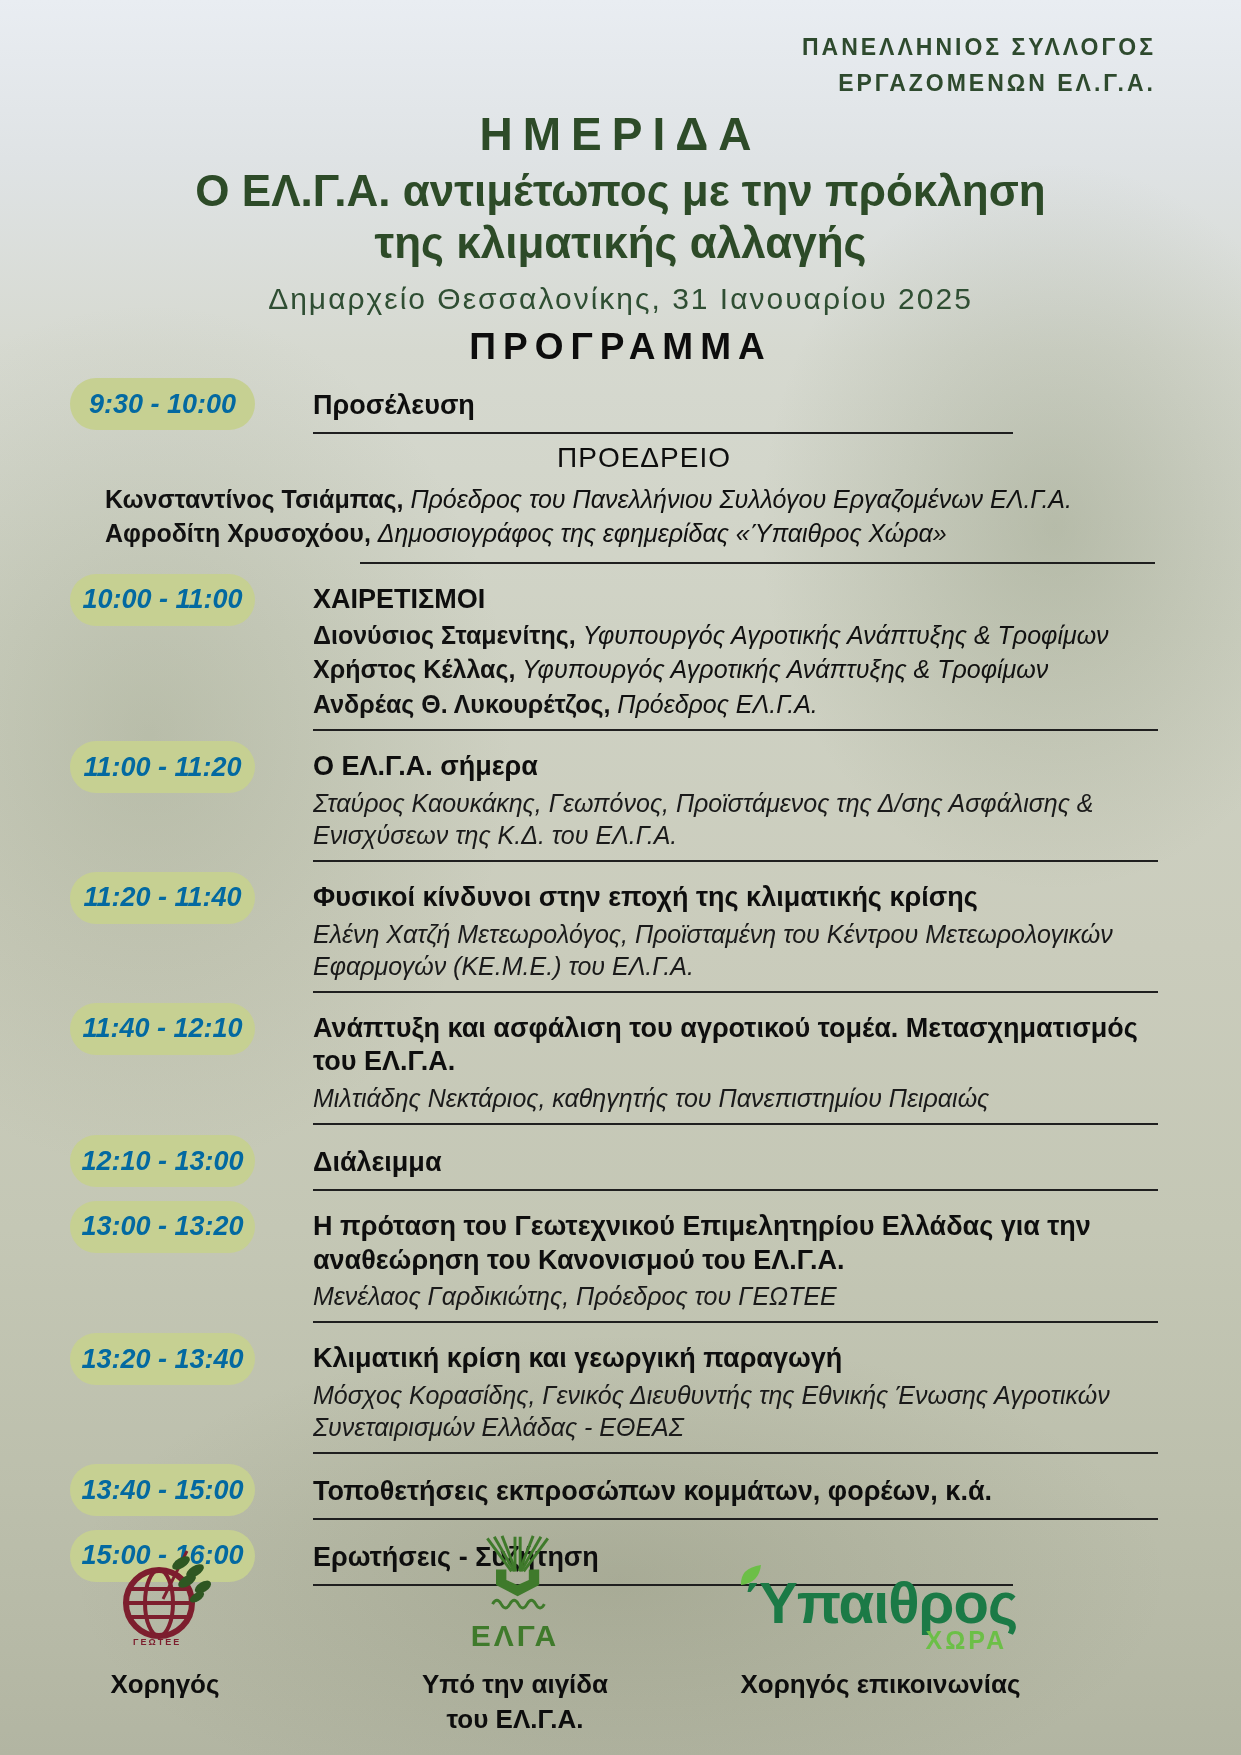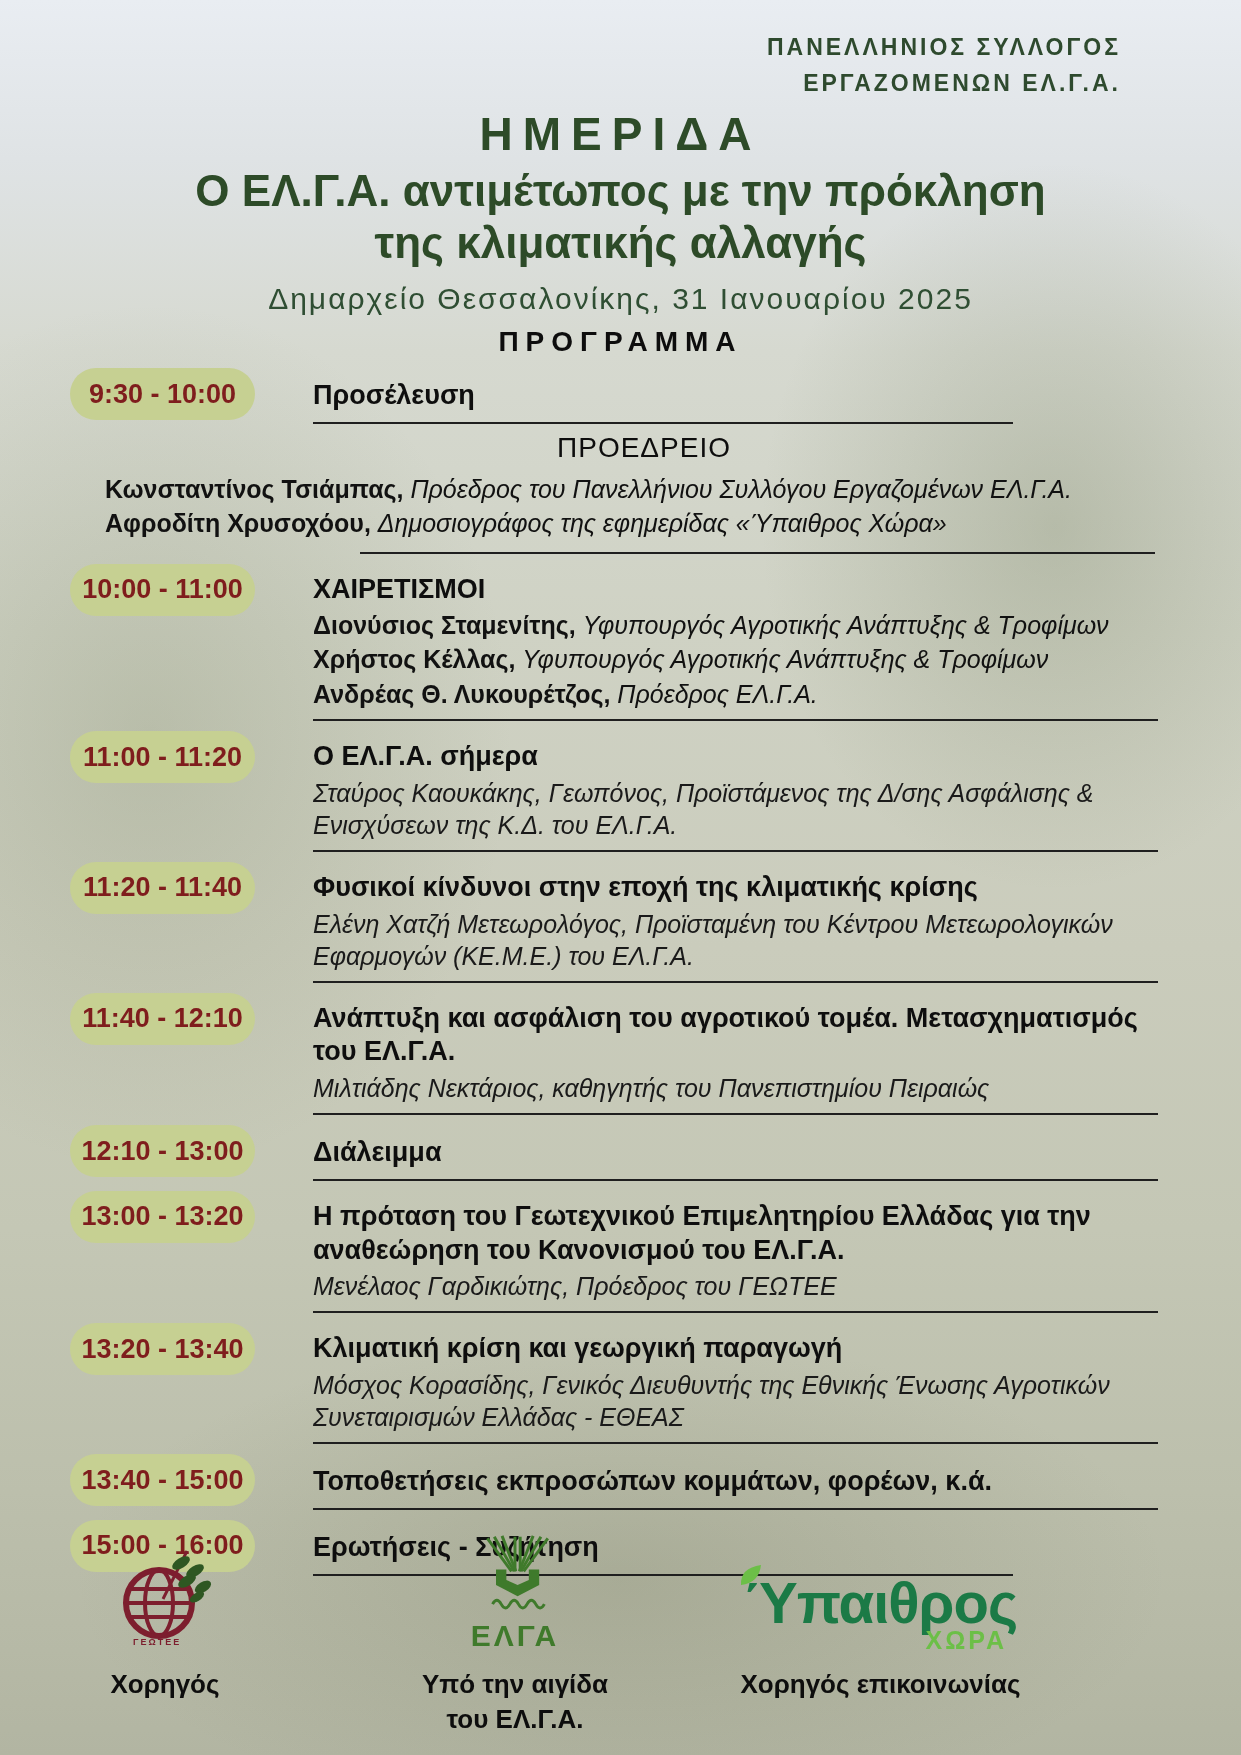--- a/index.html
+++ b/index.html
@@ -15,21 +15,21 @@
       radial-gradient(ellipse 420px 520px at 85% 30%, rgba(118,128,96,0.30), transparent 70%),
       radial-gradient(ellipse 520px 620px at 12% 42%, rgba(124,134,100,0.26), transparent 70%),
       radial-gradient(ellipse 760px 340px at 50% 90%, rgba(108,112,84,0.22), transparent 72%),
       linear-gradient(180deg,#e9edf2 0%,#dfe3e5 9%,#d6d9d0 20%,#cfd2c4 36%,#caccbc 54%,#c4c7b5 70%,#bcbfac 85%,#b2b5a2 100%);
     box-sizing:border-box;
     padding-top:30px;
   }
   
   .org{
     text-align:right;
-    padding-right:120px;
+    padding-right:85px;
     font-size:23px;font-weight:bold;
     letter-spacing:3px;
     color:#2e4a2e;
     line-height:1.55;
   }
   .kicker{
     margin-top:6px;
     text-align:center;
     font-size:46px;font-weight:bold;
     letter-spacing:10px;
@@ -46,33 +46,33 @@
     margin-top:10px;
     text-align:center;
     font-size:30px;font-weight:500;
     letter-spacing:2px;
     color:#2f4e33;
     line-height:1.3;
   }
   .program-heading{
     margin-top:8px;
     text-align:center;
-    font-size:28px;font-weight:bold;
+    font-size:37px;font-weight:bold;
     letter-spacing:7px;
     color:#0d0d0d;
   }
   
   .row{display:flex;align-items:flex-start;padding-left:70px;margin-top:10px;}
   .pill{
     flex:none;
     width:185px;min-height:52px;
     border-radius:27px;
     background:#c6d092;
     display:flex;align-items:center;justify-content:center;
-    font-size:27px;font-weight:bold;color:#7f1d1d;
+    font-size:27px;font-weight:bold;color:#0369a1;font-style:italic;
   }
   .rcontent{margin-left:58px;width:845px;padding-top:9px;}
   .rcontent.tight{padding-top:11px;}
   .stitle{font-size:27px;font-weight:bold;line-height:1.25;color:#0e0e0e;}
   .note{font-size:25px;font-style:italic;line-height:1.28;margin-top:3px;color:#1a1a1a;}
   .speaker-line{font-size:25px;line-height:1.3;margin-top:2px;}
   .sname{font-weight:bold;}
   .srole{font-style:italic;}
   .sep{border-bottom:2px solid #1f1f1f;margin-top:9px;width:100%;}
   .sep.short{width:700px;}

